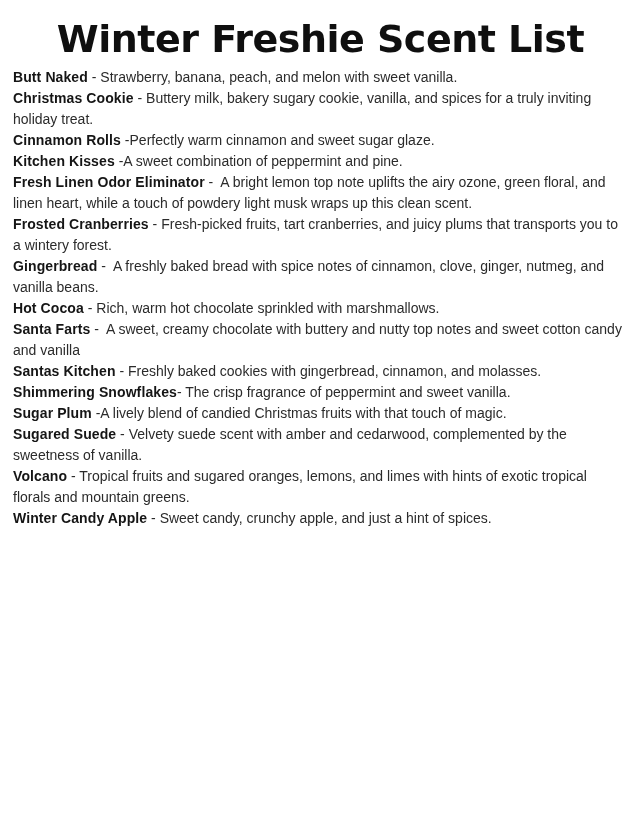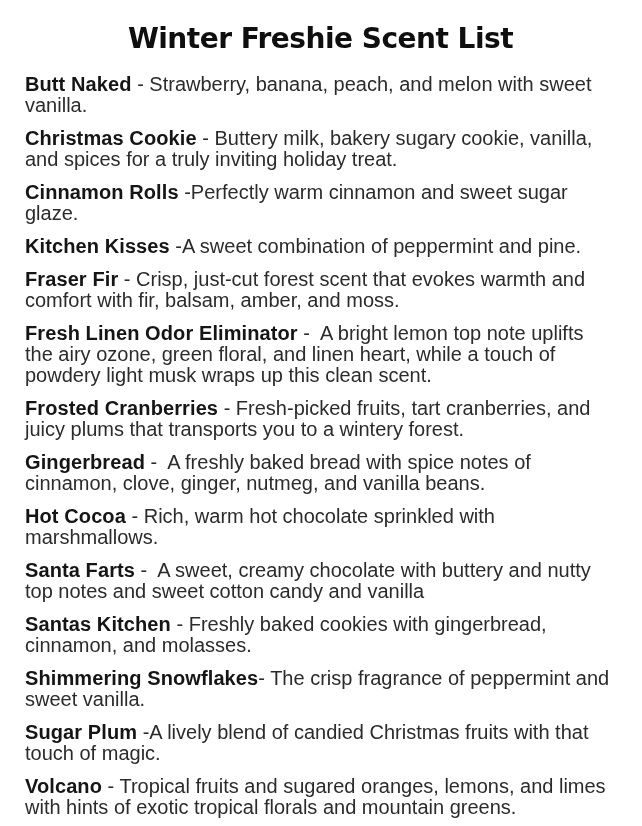--- a/index.html
+++ b/index.html
@@ -17,55 +17,55 @@
   .page {
     box-sizing: border-box;
     width: 642px;
     height: 826px;
     padding: 16px 14px 0 13px;
     background: #ffffff;
   }
   .page-title {
     font-family: "DejaVu Sans", sans-serif;
     font-weight: 800;
-    font-size: 28px;
+    font-size: 38px;
     line-height: 46px;
     letter-spacing: -0.5px;
     text-align: center;
     color: #0f0f0f;
     margin: 0 0 5px 0;
   }
   .scent-list p.entry {
-    margin: 12px;
-    font-size: 20px;
+    margin: 0;
+    font-size: 14px;
     line-height: 21px;
     white-space: pre-wrap;
     color: #2b2b2b;
   }
   .scent-list p.entry strong {
     font-weight: bold;
     color: #151515;
     letter-spacing: 0.1px;
   }
 </style>
 </head>
 <body>
 
 <main class="page">
   <h1 class="page-title">Winter Freshie Scent List</h1>
   <section class="scent-list">
       <p class="entry"><strong>Butt Naked</strong><span> - </span><span>Strawberry, banana, peach, and melon with sweet vanilla.</span></p>
       <p class="entry"><strong>Christmas Cookie</strong><span> - </span><span>Buttery milk, bakery sugary cookie, vanilla, and spices for a truly inviting holiday treat.</span></p>
       <p class="entry"><strong>Cinnamon Rolls</strong><span> -</span><span>Perfectly warm cinnamon and sweet sugar glaze.</span></p>
       <p class="entry"><strong>Kitchen Kisses</strong><span> -</span><span>A sweet combination of peppermint and pine.</span></p>
-      <p class="entry"><strong>Fraser Fir</strong><span> - </span><span>Crisp, just-cut forest scent that evokes warmth and comfort with fir, balsam, amber, and moss.</span></p>
       <p class="entry"><strong>Fresh Linen Odor Eliminator</strong><span> -  </span><span>A bright lemon top note uplifts the airy ozone, green floral, and linen heart, while a touch of powdery light musk wraps up this clean scent.</span></p>
       <p class="entry"><strong>Frosted Cranberries</strong><span> - </span><span>Fresh-picked fruits, tart cranberries, and juicy plums that transports you to a wintery forest.</span></p>
       <p class="entry"><strong>Gingerbread</strong><span> -  </span><span>A freshly baked bread with spice notes of cinnamon, clove, ginger, nutmeg, and vanilla beans.</span></p>
       <p class="entry"><strong>Hot Cocoa</strong><span> - </span><span>Rich, warm hot chocolate sprinkled with marshmallows.</span></p>
       <p class="entry"><strong>Santa Farts</strong><span> -  </span><span>A sweet, creamy chocolate with buttery and nutty top notes and sweet cotton candy and vanilla</span></p>
       <p class="entry"><strong>Santas Kitchen</strong><span> - </span><span>Freshly baked cookies with gingerbread, cinnamon, and molasses.</span></p>
       <p class="entry"><strong>Shimmering Snowflakes</strong><span>- </span><span>The crisp fragrance of peppermint and sweet vanilla.</span></p>
       <p class="entry"><strong>Sugar Plum</strong><span> -</span><span>A lively blend of candied Christmas fruits with that touch of magic.</span></p>
+      <p class="entry"><strong>Sugared Suede</strong><span> - </span><span>Velvety suede scent with amber and cedarwood, complemented by the sweetness of vanilla.</span></p>
       <p class="entry"><strong>Volcano</strong><span> - </span><span>Tropical fruits and sugared oranges, lemons, and limes with hints of exotic tropical florals and mountain greens.</span></p>
       <p class="entry"><strong>Winter Candy Apple</strong><span> - </span><span>Sweet candy, crunchy apple, and just a hint of spices.</span></p>
     </section>
 </main>
 
 </body></html>

